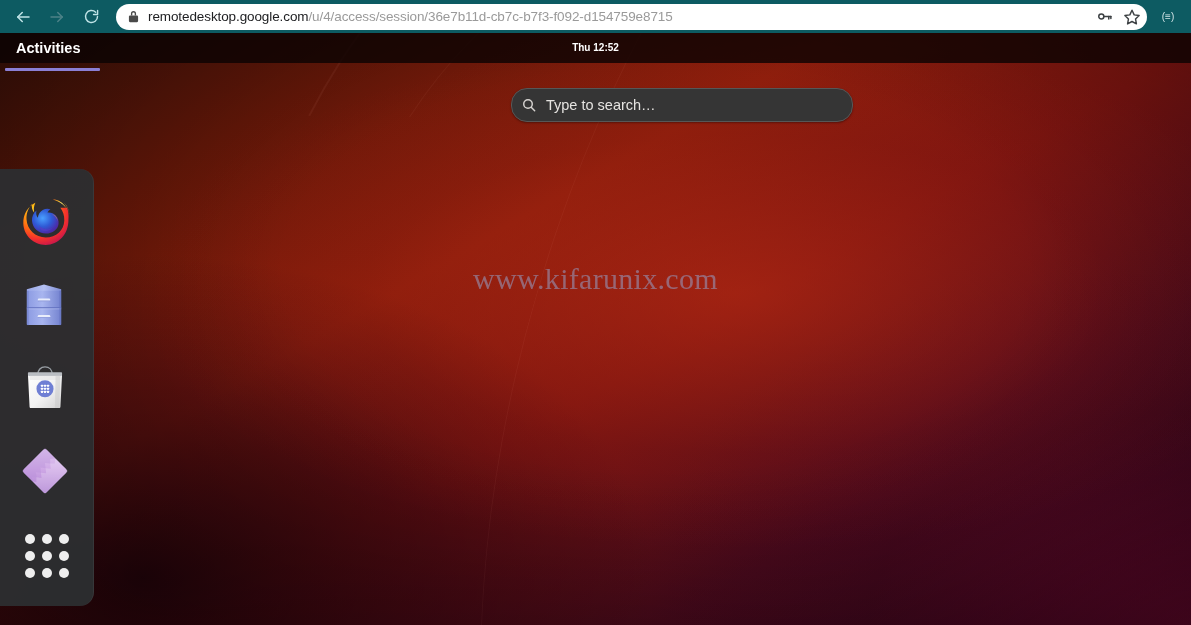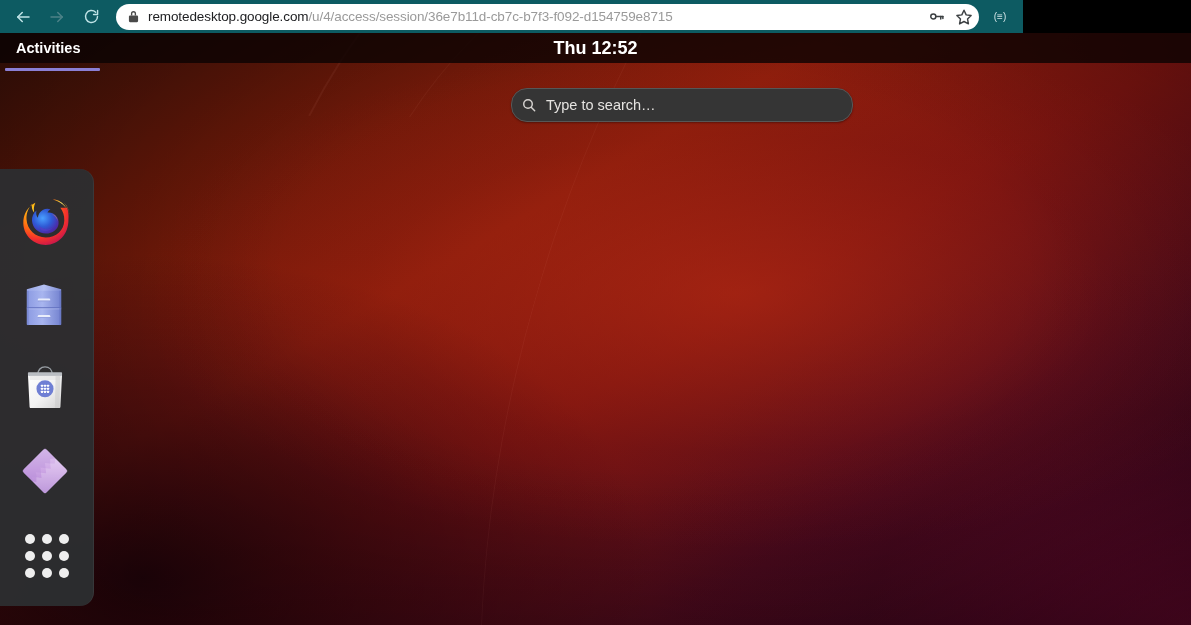--- a/index.html
+++ b/index.html
@@ -17,21 +17,21 @@
     position: relative;
     width: 1191px;
     height: 625px;
     overflow: hidden;
   }
 
   
   .browser-bar {
     position: absolute;
     left: 0; top: 0;
-    width: 1023px;
+    width: 1191px;
     height: 33px;
     background: #0d5b62;
     display: flex;
     align-items: center;
     z-index: 40;
   }
   .nav-btn {
     width: 30px;
     height: 30px;
     display: flex;
@@ -172,21 +172,21 @@
     width: 95px;
     height: 3px;
     background: #8b7fd4;
     border-radius: 1px;
   }
   .clock {
     position: absolute;
     left: 0; right: 0;
     text-align: center;
     color: #ffffff;
-    font-size: 18px;
+    font-size: 10px;
     font-weight: bold;
     line-height: 30px;
     pointer-events: none;
   }
 
   
   .search-entry {
     position: absolute;
     left: 511px;
     top: 88px;
@@ -362,20 +362,23 @@
   <div class="search-entry">
     <span class="search-icon-box">
       <svg width="16" height="16" viewBox="0 0 24 24" fill="none" stroke="#d6d3d0" stroke-width="2.2" stroke-linecap="round">
         <circle cx="10.5" cy="10.5" r="6.4"></circle>
         <line x1="15.3" y1="15.3" x2="20.5" y2="20.5"></line>
       </svg>
     </span>
     <span class="search-placeholder">Type to search…</span>
   </div>
 
+  <div class="watermark">
+    <span>www.kifarunix.com</span>
+  </div>
 
   <div class="dock">
 
     <div class="dock-item">
       <span class="dock-icon">
         <svg width="54" height="54" viewBox="0 0 64 64">
           <defs>
             <radialGradient id="ffOuter" cx="32%" cy="22%" r="82%">
               <stop offset="0%" stop-color="#ffe33a"></stop>
               <stop offset="24%" stop-color="#ffb612"></stop>

